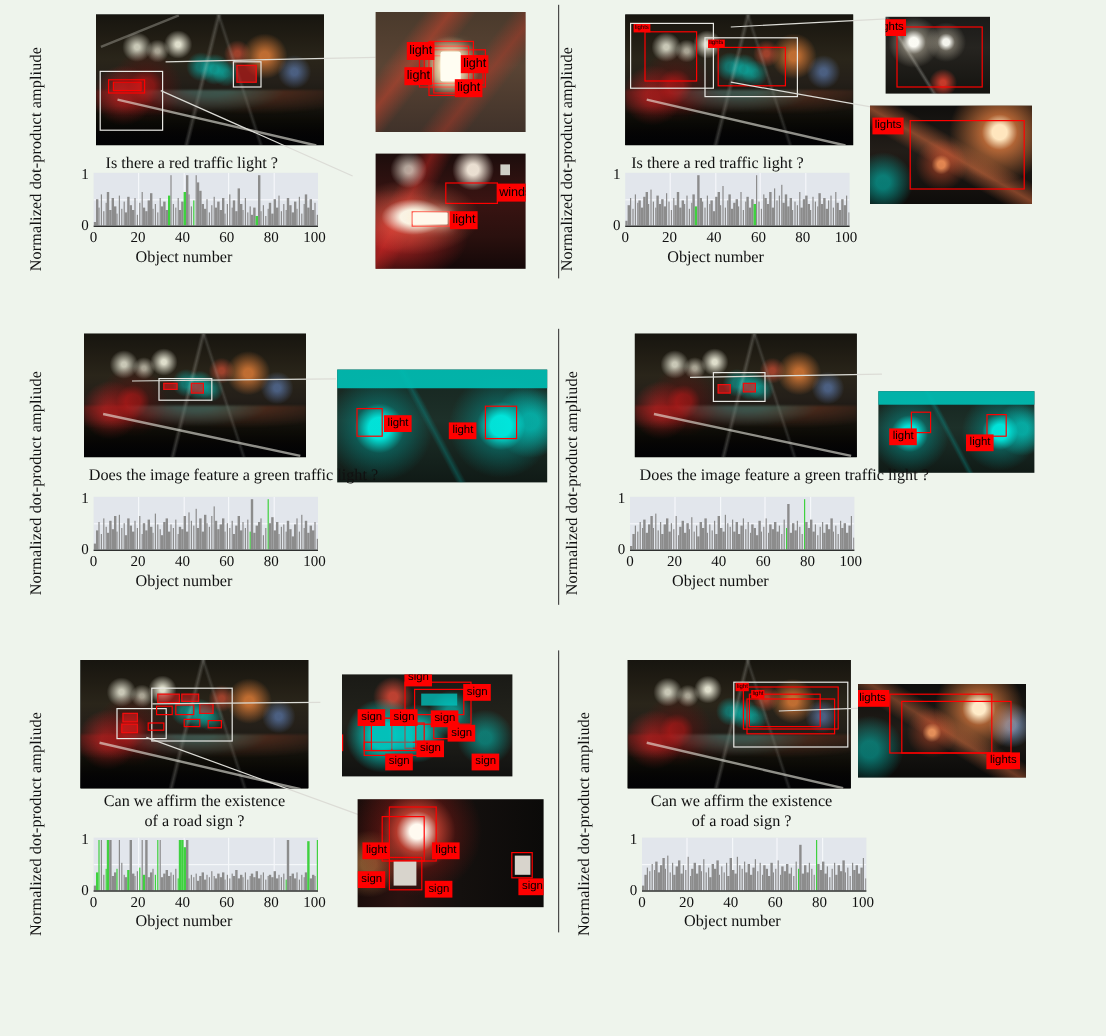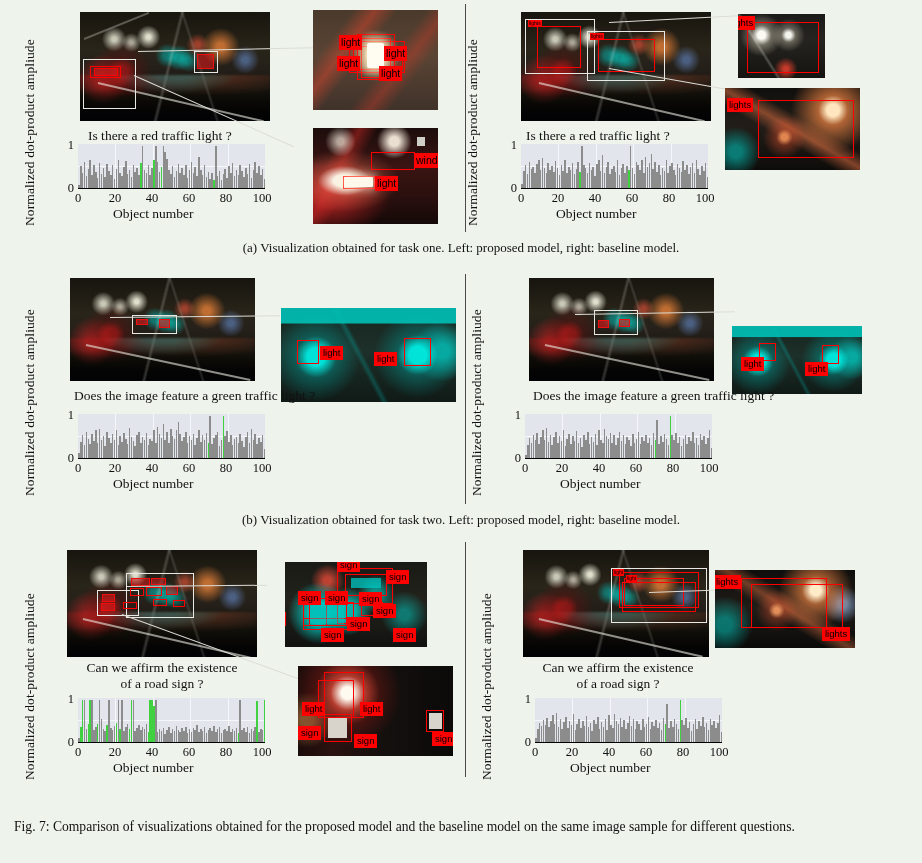--- a/index.html
+++ b/index.html
@@ -492,21 +492,20 @@
         <div class="xtick" style="left:82px;top:51px;">20</div>
         <div class="xtick" style="left:119px;top:51px;">40</div>
         <div class="xtick" style="left:156px;top:51px;">60</div>
         <div class="xtick" style="left:193px;top:51px;">80</div>
         <div class="xtick" style="left:229px;top:51px;">100</div>
         <div class="xlab" style="left:93px;top:66px;">Object number</div>
       </div>
     </div>
   </div>
 
-  <div class="subcap" style="top:240px;">(a) Visualization obtained for task one. Left: proposed model, right: baseline model.</div>
 
   <div class="row" style="top:270px;height:235px;">
     <div class="divider" style="left:465px;top:4px;height:230px;"></div>
 
     <div class="half" style="left:0;width:465px;">
       <div class="photo" style="left:70px;top:8px;width:185px;height:103px;">
         <div class="night"></div>
           <div class="road-reflect"></div>
         <div class="wiper" style="left:16px;top:66px;width:168px;transform:rotate(12deg);"></div>
         <div class="wbox" style="left:62px;top:37px;width:45px;height:19px;"></div>
@@ -790,21 +789,20 @@
         <div class="xtick" style="left:82px;top:51px;">20</div>
         <div class="xtick" style="left:119px;top:51px;">40</div>
         <div class="xtick" style="left:156px;top:51px;">60</div>
         <div class="xtick" style="left:193px;top:51px;">80</div>
         <div class="xtick" style="left:229px;top:51px;">100</div>
         <div class="xlab" style="left:93px;top:66px;">Object number</div>
       </div>
     </div>
   </div>
 
-  <div class="subcap" style="top:512px;">(b) Visualization obtained for task two. Left: proposed model, right: baseline model.</div>
 
   <div class="row" style="top:538px;height:240px;">
     <div class="divider" style="left:465px;top:4px;height:235px;"></div>
 
     <div class="half" style="left:0;width:465px;">
       <div class="photo" style="left:67px;top:12px;width:190px;height:107px;">
         <div class="night"></div>
           <div class="road-reflect"></div>
         <div class="wiper" style="left:16px;top:68px;width:172px;transform:rotate(13deg);"></div>
         <div class="wbox" style="left:30px;top:40px;width:42px;height:26px;"></div>
@@ -1138,15 +1136,14 @@
         <div class="xtick" style="left:119px;top:51px;">40</div>
         <div class="xtick" style="left:156px;top:51px;">60</div>
         <div class="xtick" style="left:193px;top:51px;">80</div>
         <div class="xtick" style="left:229px;top:51px;">100</div>
         <div class="xlab" style="left:93px;top:66px;">Object number</div>
       </div>
     </div>
   </div>
 
 
-  <div class="figcap" style="top:818px;">Fig. 7: Comparison of visualizations obtained for the proposed model and the baseline model on the same image sample for different questions.</div>
 
 </div>
 
 </body></html>

